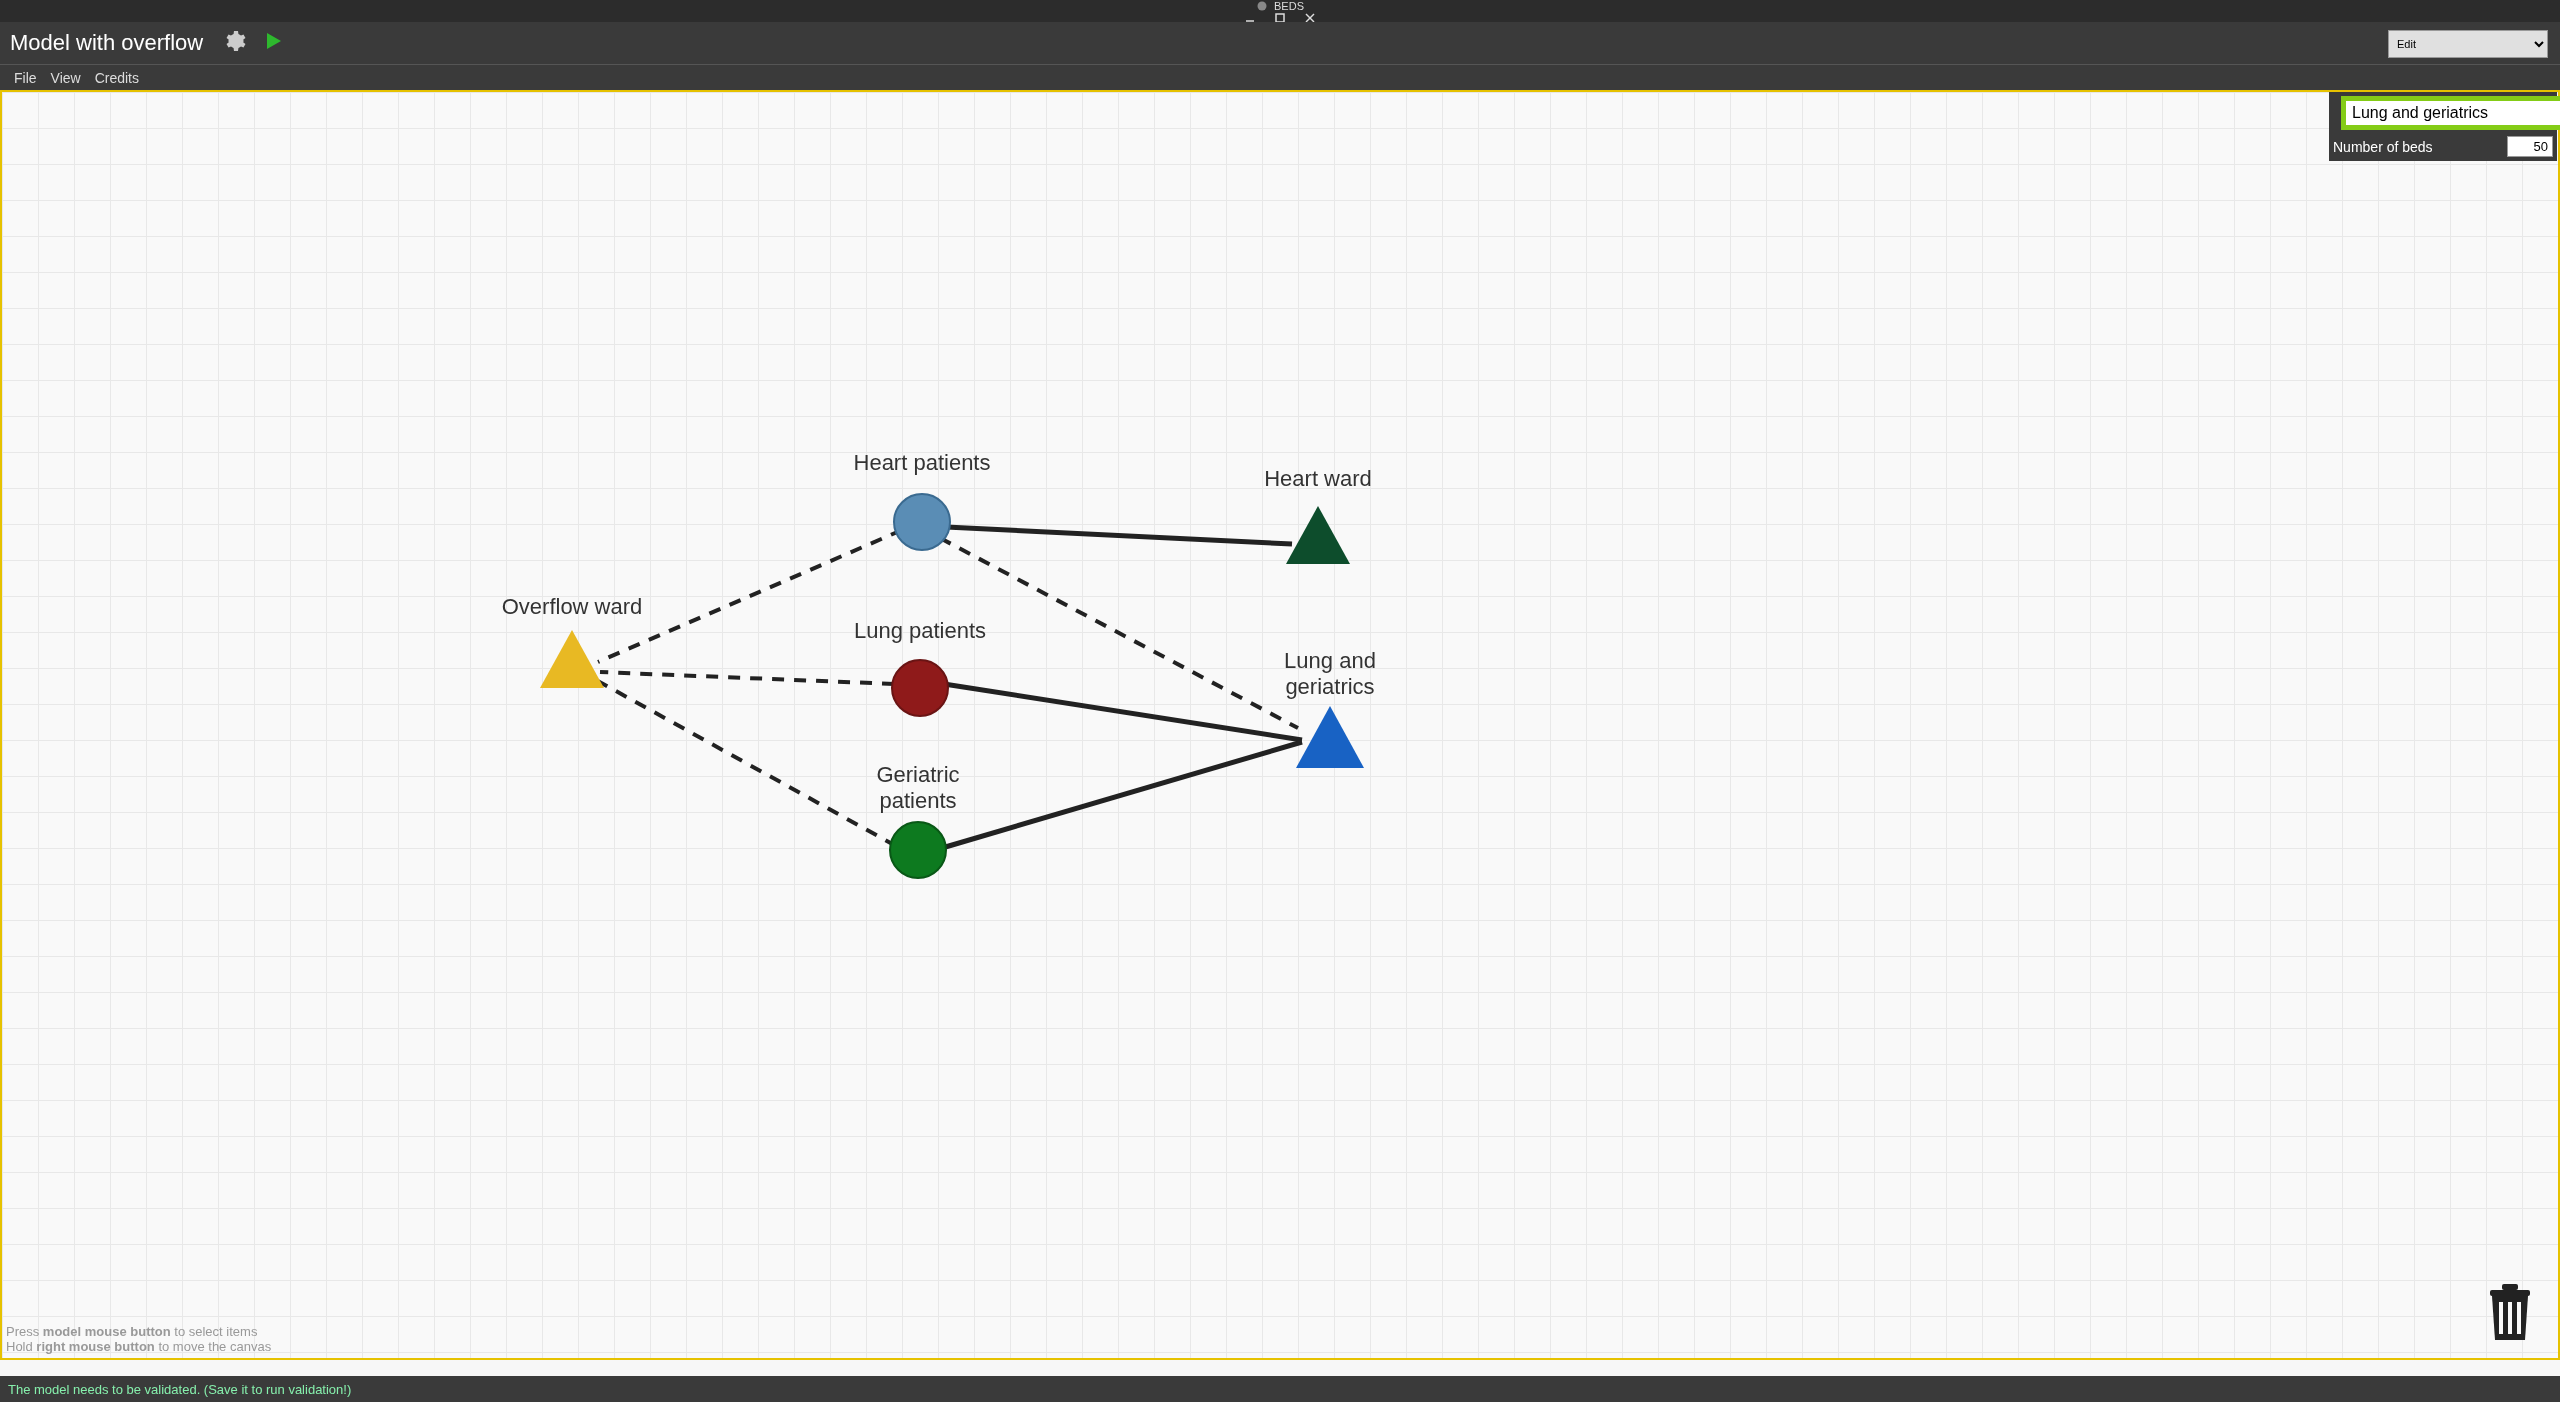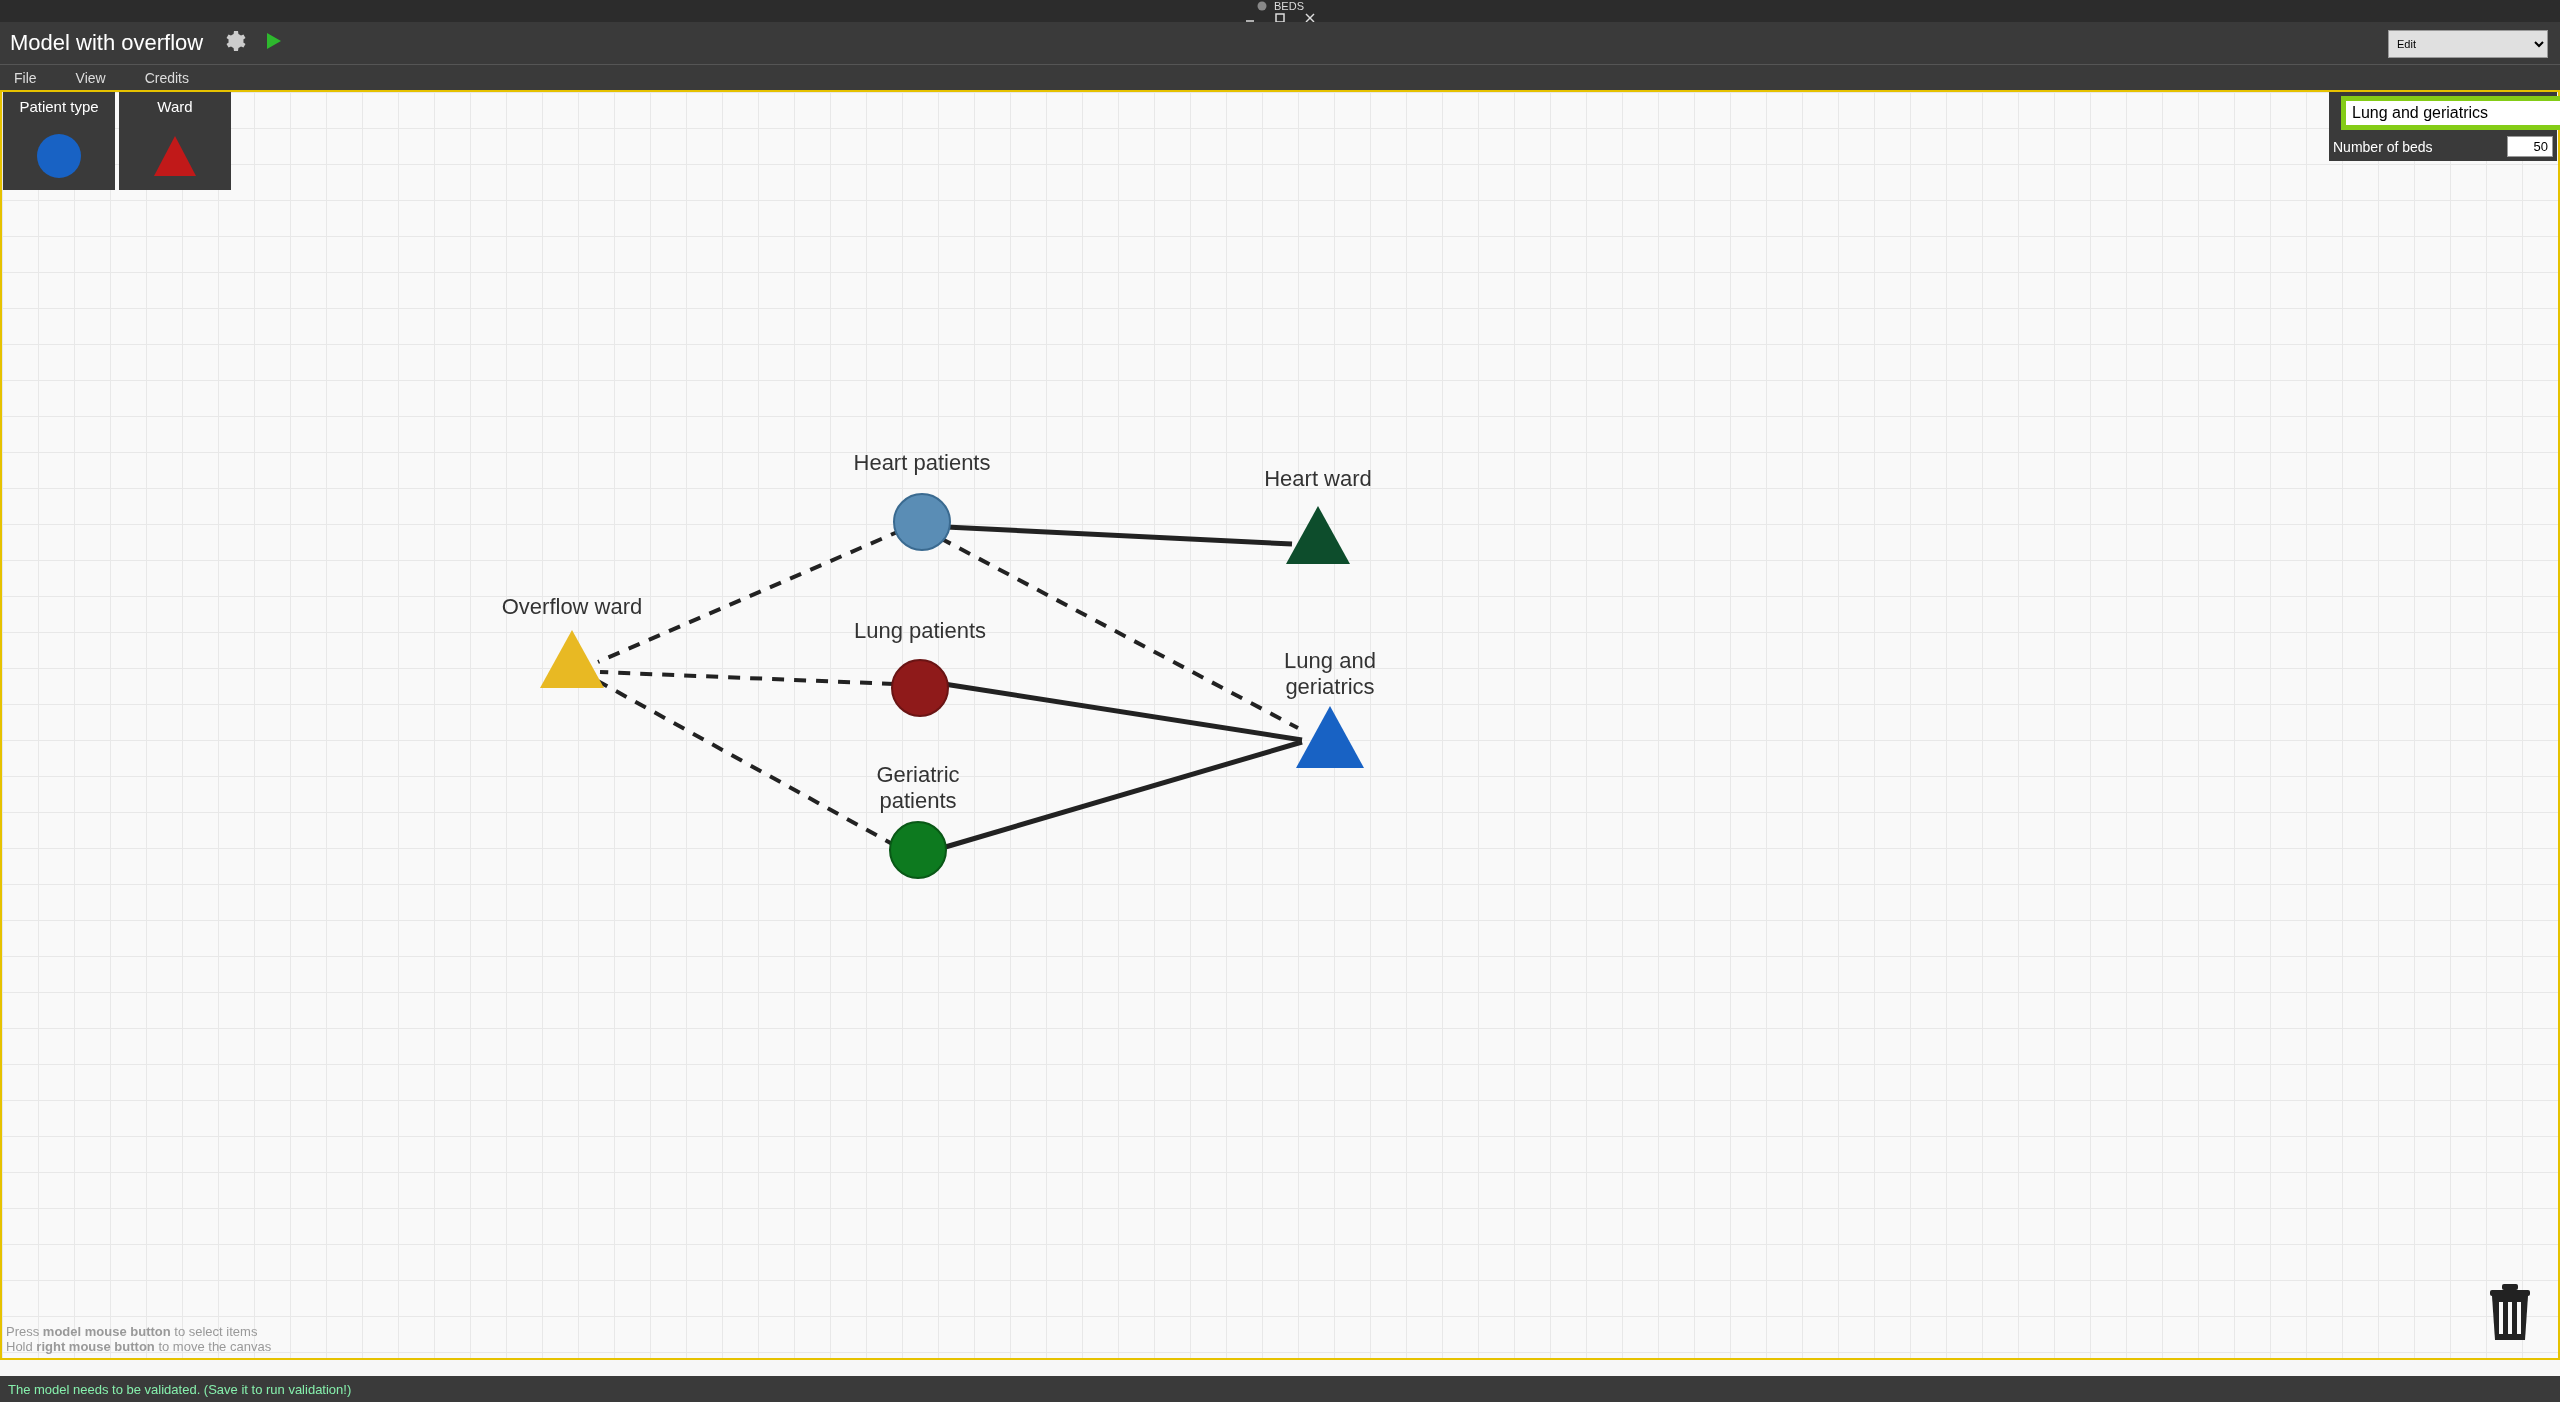--- a/index.html
+++ b/index.html
@@ -55,21 +55,21 @@
       width: 160px;
       height: 28px;
     }
     
     .app-menubar {
       background: #3a3a3a;
       height: 26px;
       display: flex;
       align-items: center;
       padding: 0 14px;
-      gap: 39px;
+      gap: 14px;
       border-top: 1px solid #555;
     }
     .menu-item {
       color: #ddd;
       font-size: 14px;
       cursor: pointer;
     }
     
     .canvas-area {
       position: absolute;
@@ -248,38 +248,20 @@
 </div>
 
 <div class="app-menubar">
   <span class="menu-item">File</span>
   <span class="menu-item">View</span>
   <span class="menu-item">Credits</span>
 </div>
 
 <div class="canvas-area">
 
-  <div class="palette">
-    <div class="palette-item">
-      <span class="palette-label">Patient type</span>
-      <div class="palette-shape">
-        <svg width="50" height="50">
-            <circle cx="25" cy="25" r="22" fill="#1862c4"></circle>
-          </svg>
-      </div>
-    </div>
-    <div class="palette-item">
-      <span class="palette-label">Ward</span>
-      <div class="palette-shape">
-        <svg width="50" height="50">
-            <polygon points="25,5 46,45 4,45" fill="#c11919"></polygon>
-          </svg>
-      </div>
-    </div>
-  </div>
 
   <div class="property-panel">
     <div class="property-header">
       <svg width="34" height="34">
           <polygon points="17,3 32,31 2,31" fill="#1862c4"></polygon>
         </svg>
       <input class="property-input" value="Lung and geriatrics" style="">
     </div>
     <div class="property-row">
       <span class="property-label">Number of beds</span>

